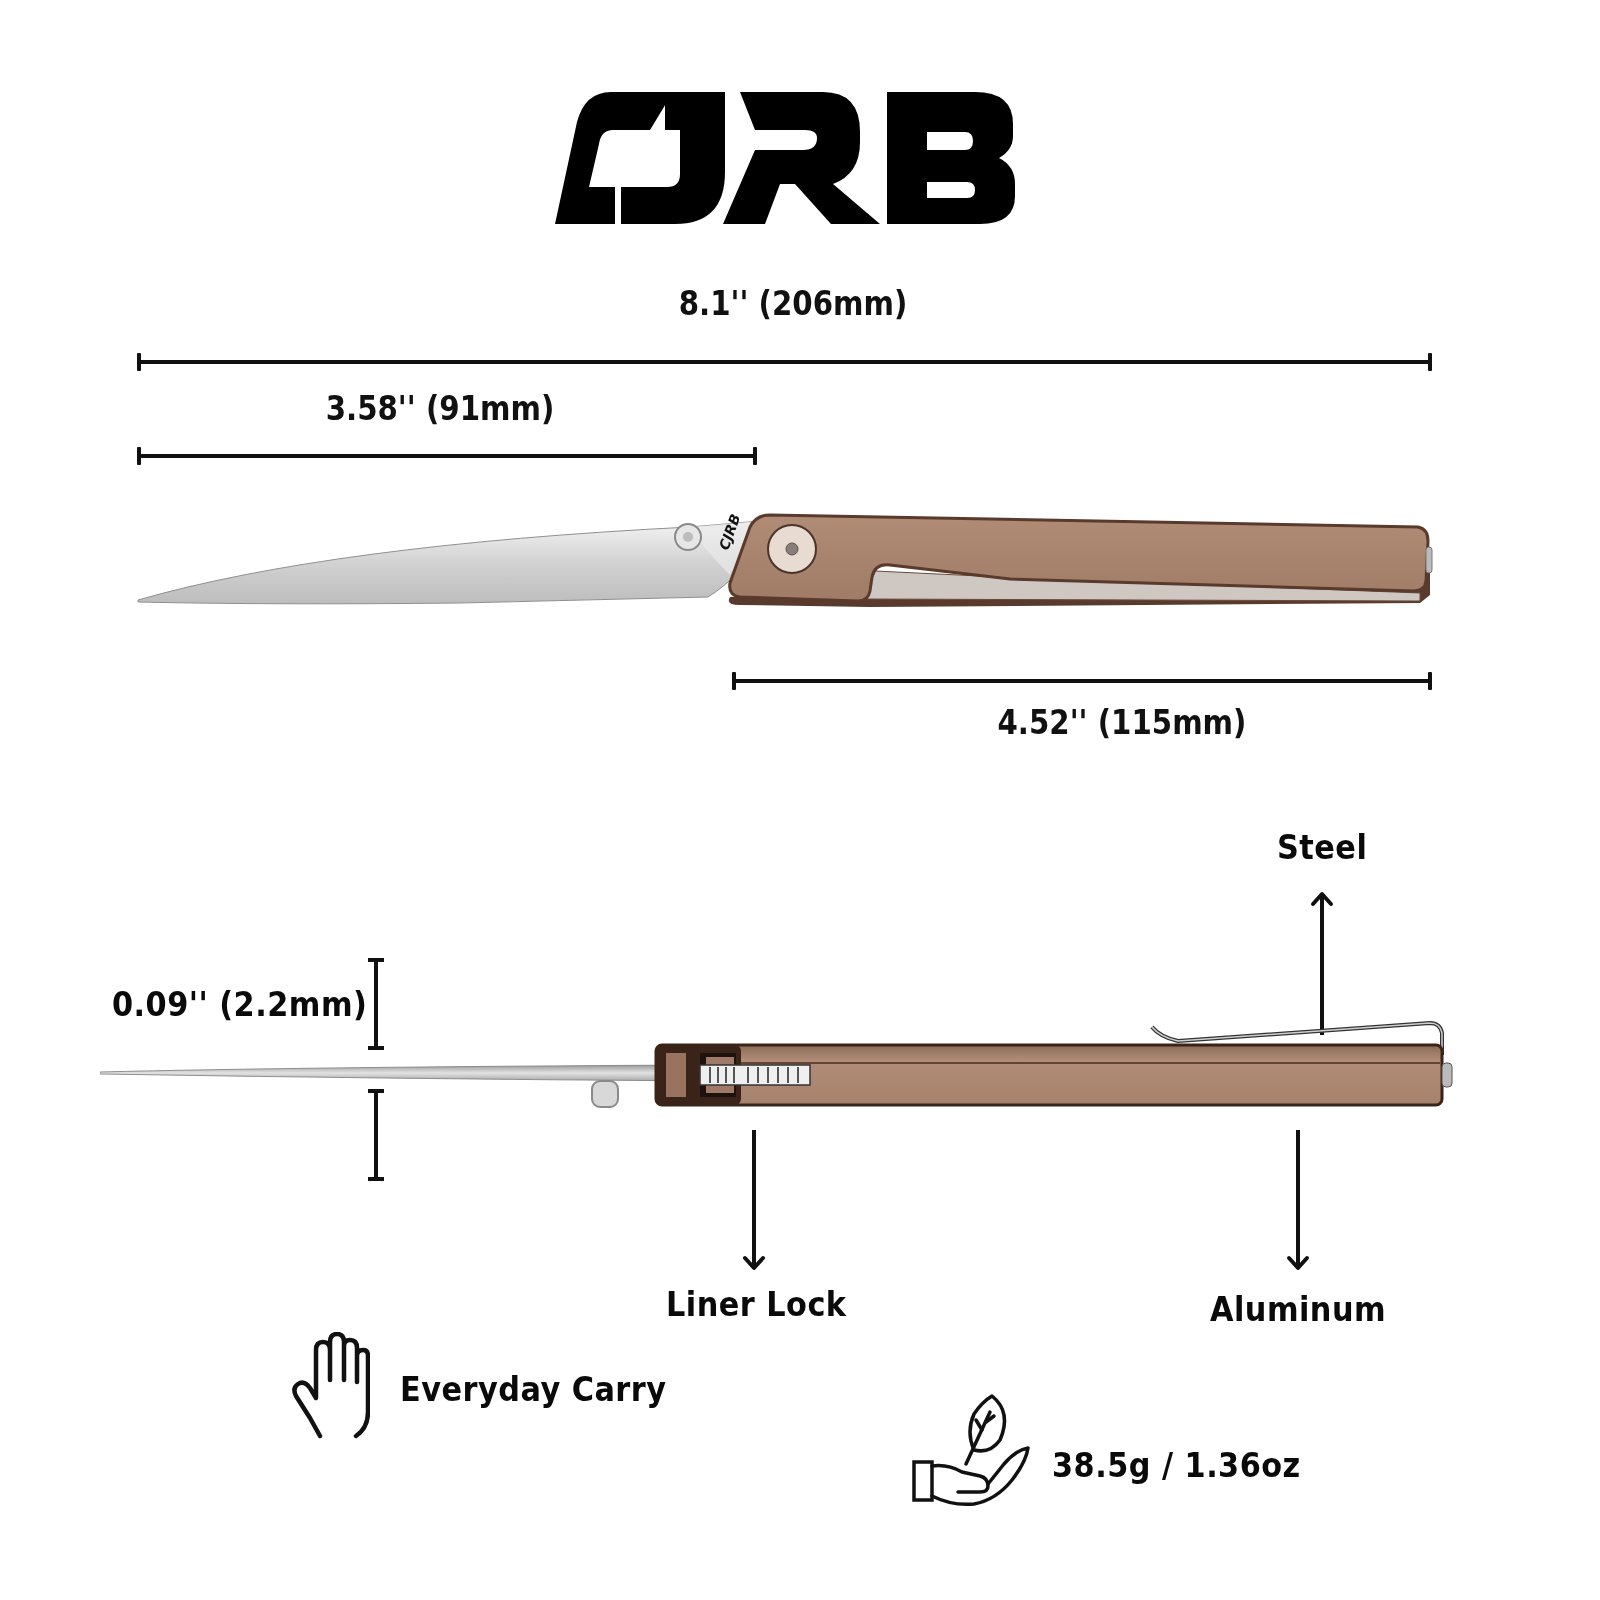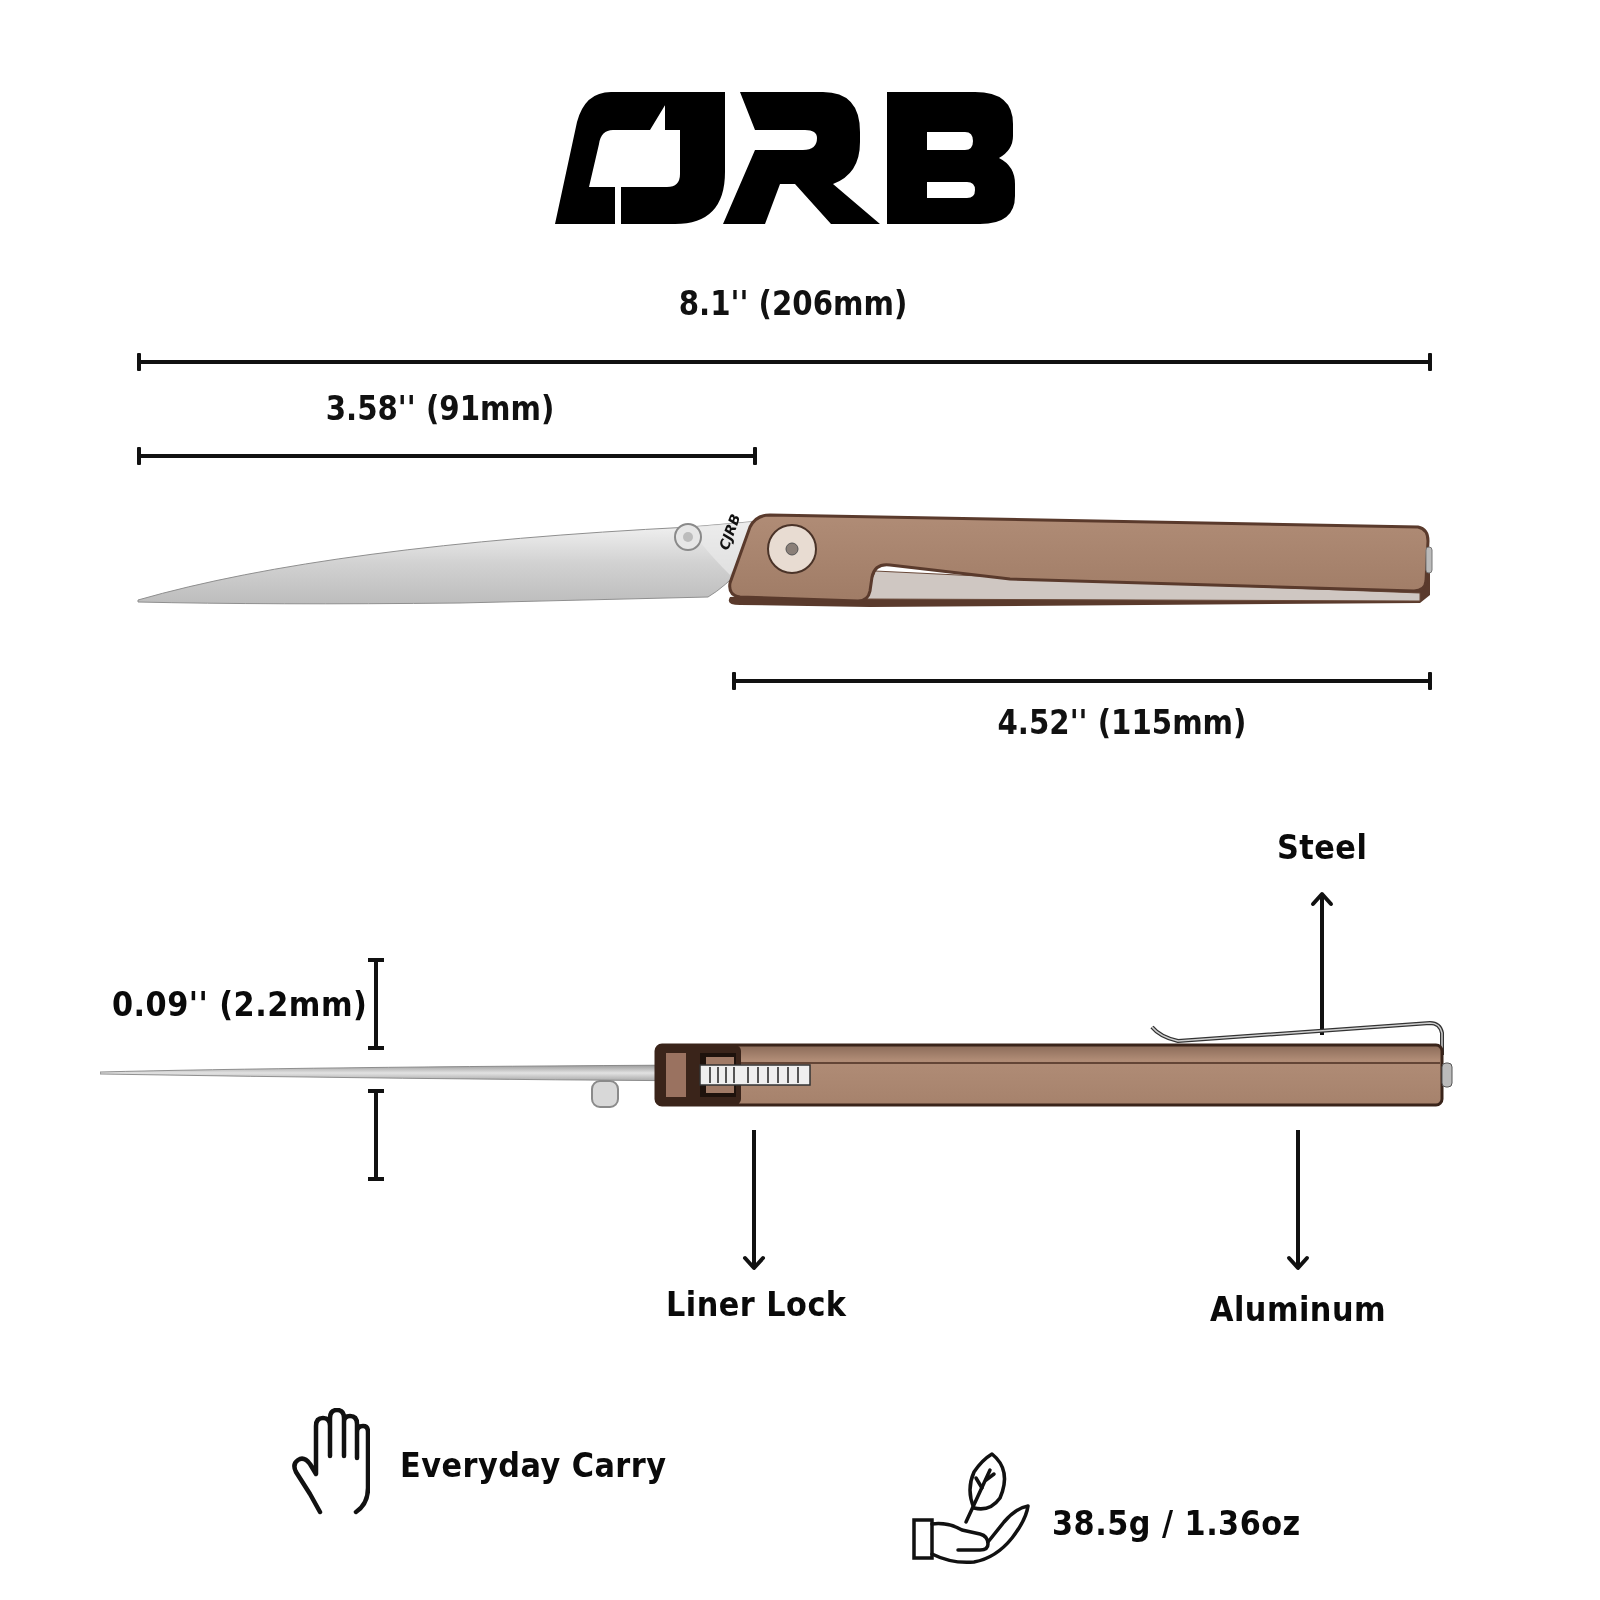--- a/index.html
+++ b/index.html
@@ -156,30 +156,30 @@
 <div class="label" style="left:666px; top:1285px;">Liner Lock</div>
 
 <div class="abs" style="left:1286px; top:1130px; width:24px; height:142px;">
   <svg width="24" height="142" viewBox="0 0 24 142">
     <line x1="12" y1="0" x2="12" y2="138" stroke="#111" stroke-width="4"></line>
     <polyline points="3,128 12,138 21,128" fill="none" stroke="#111" stroke-width="4" stroke-linecap="round" stroke-linejoin="round"></polyline>
   </svg>
 </div>
 <div class="label" style="left:1210px; top:1290px;">Aluminum</div>
 
-<div class="abs" style="left:290px; top:1408px; width:400px; height:110px;">
+<div class="abs" style="left:290px; top:1332px; width:400px; height:110px;">
   <div class="abs" style="left:0; top:0; width:80px; height:108px;">
     <svg width="80" height="108" viewBox="0 0 80 108">
       <path d="M30 104 L20 86 L6 64 Q2 56 8 52 Q14 48 20 56 L26 66 L26 18 Q26 10 33 10 Q40 10 40 18 L40 48 L40 10 Q40 2 47 2 Q54 2 54 10 L54 48 L54 14 Q54 8 60 8 Q67 8 67 16 L67 50 L67 24 Q67 18 73 18 Q78 18 78 24 L78 80 Q78 96 66 104" fill="none" stroke="#111" stroke-width="4.5" stroke-linecap="round" stroke-linejoin="round"></path>
     </svg>
   </div>
   <div class="label" style="left:110px; top:38px;">Everyday Carry</div>
 </div>
 
-<div class="abs" style="left:912px; top:1450px; width:420px; height:120px;">
+<div class="abs" style="left:912px; top:1392px; width:420px; height:120px;">
   <div class="abs" style="left:0; top:0; width:120px; height:118px;">
     <svg width="120" height="118" viewBox="0 0 120 118">
 
       <path d="M80 4 Q100 20 88 48 Q78 62 62 58 Q54 40 62 22 Q70 10 80 4 Z" fill="none" stroke="#111" stroke-width="3.5" stroke-linejoin="round"></path>
       <path d="M54 72 L78 20" fill="none" stroke="#111" stroke-width="3.5" stroke-linecap="round"></path>
       <path d="M70 38 L64 28 M74 30 L82 24" fill="none" stroke="#111" stroke-width="3.5" stroke-linecap="round"></path>
 
       <rect x="2" y="70" width="18" height="38" fill="none" stroke="#111" stroke-width="3.5"></rect>
       <path d="M20 74 Q36 72 50 80 L68 84 Q76 86 76 94 Q76 100 68 100 L46 100" fill="none" stroke="#111" stroke-width="3.5" stroke-linecap="round" stroke-linejoin="round"></path>
       <path d="M20 104 Q40 114 62 112 Q84 108 100 88 Q114 70 116 56 Q104 58 92 72 L76 92" fill="none" stroke="#111" stroke-width="3.5" stroke-linecap="round" stroke-linejoin="round"></path>

